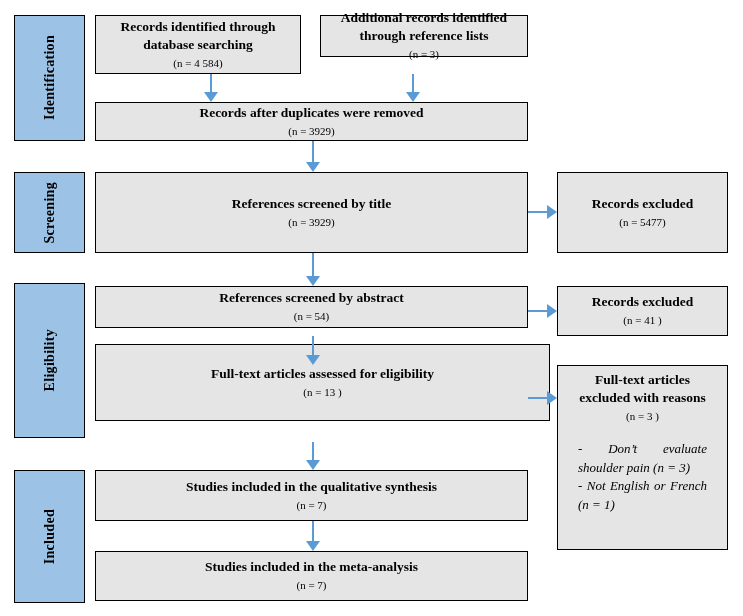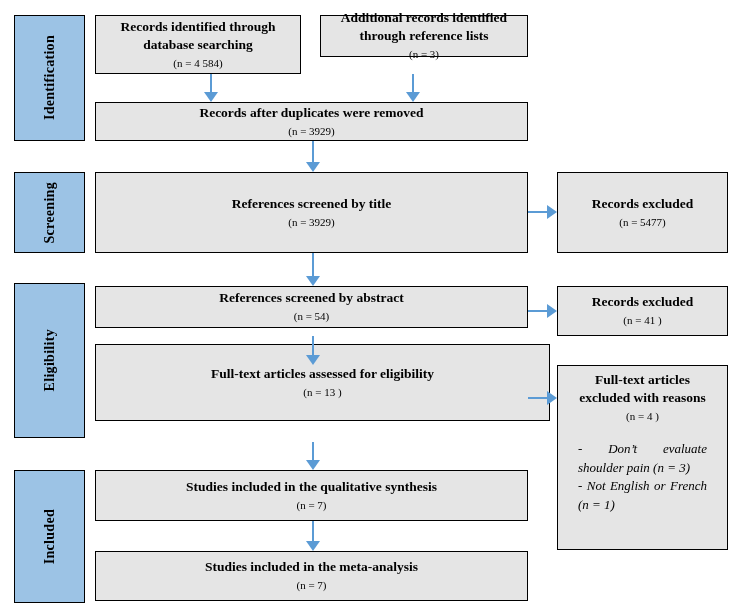--- a/index.html
+++ b/index.html
@@ -193,21 +193,21 @@
     <div class="title">Records excluded</div>
     <div class="count">(n = 5477)</div>
   </div>
   <div class="box" style="left:557px; top:286px; width:171px; height:50px;">
     <div class="title">Records excluded</div>
     <div class="count">(n = 41 )</div>
   </div>
   <div class="box reasons-box" style="left:557px; top:365px; width:171px; height:185px;">
     <div class="title">Full-text articles
 excluded with reasons</div>
-    <div class="count">(n = 4 )</div>
+    <div class="count">(n = 3 )</div>
     <div class="reasons">
       <div class="reason">- Don’t evaluate shoulder pain (n&nbsp;=&nbsp;3)</div>
       <div class="reason">- Not English or French (n&nbsp;=&nbsp;1)</div>
     </div>
   </div>
 
   <div class="v-arrow" style="left:211px; top:74px; height:28px;">
       <i class="shaft"></i>
       <i class="head"></i>
     </div>

